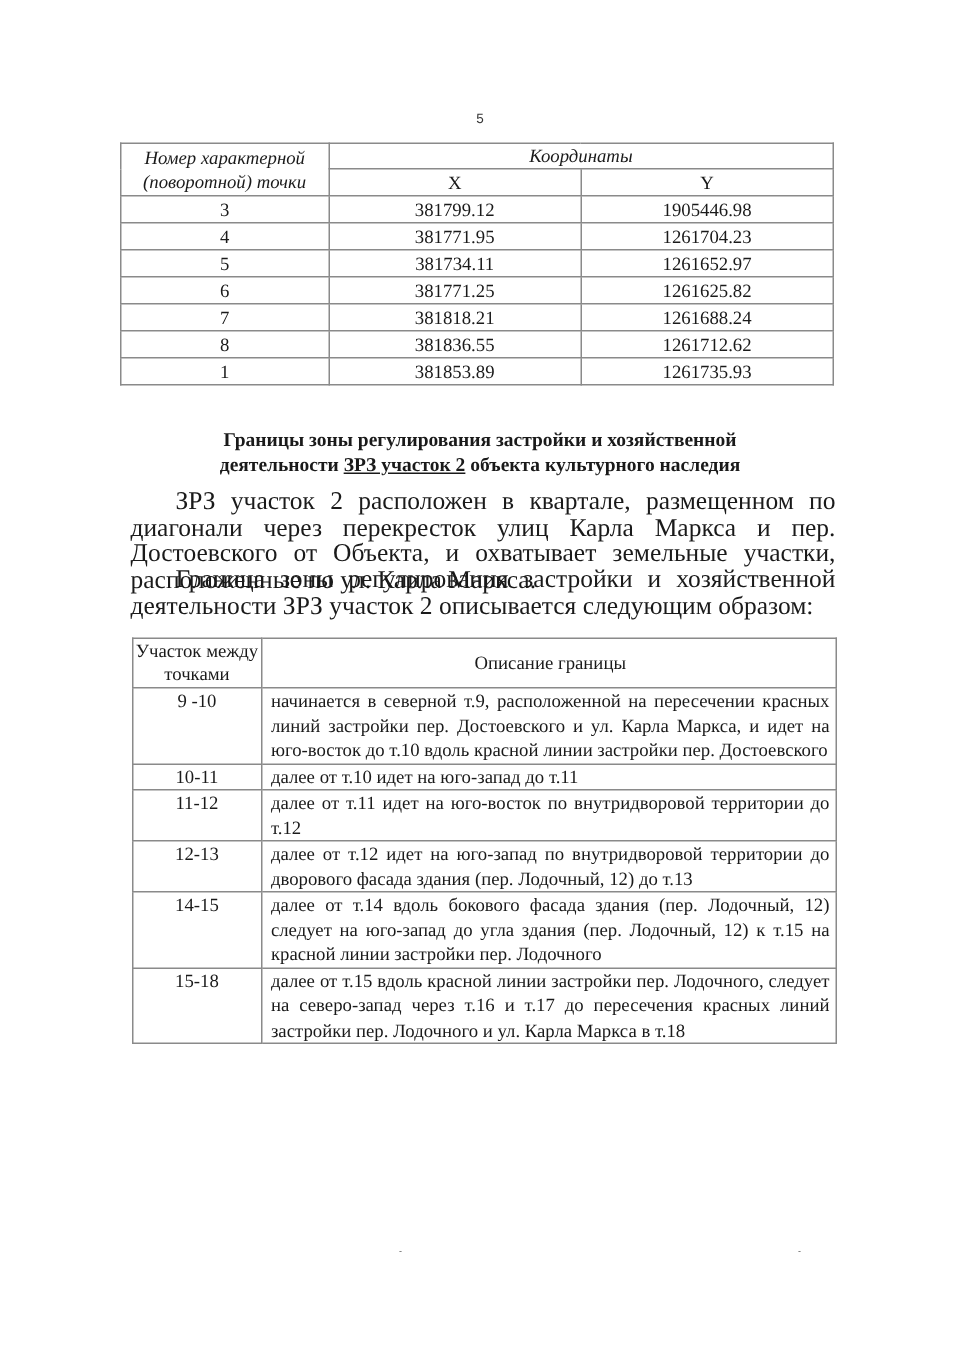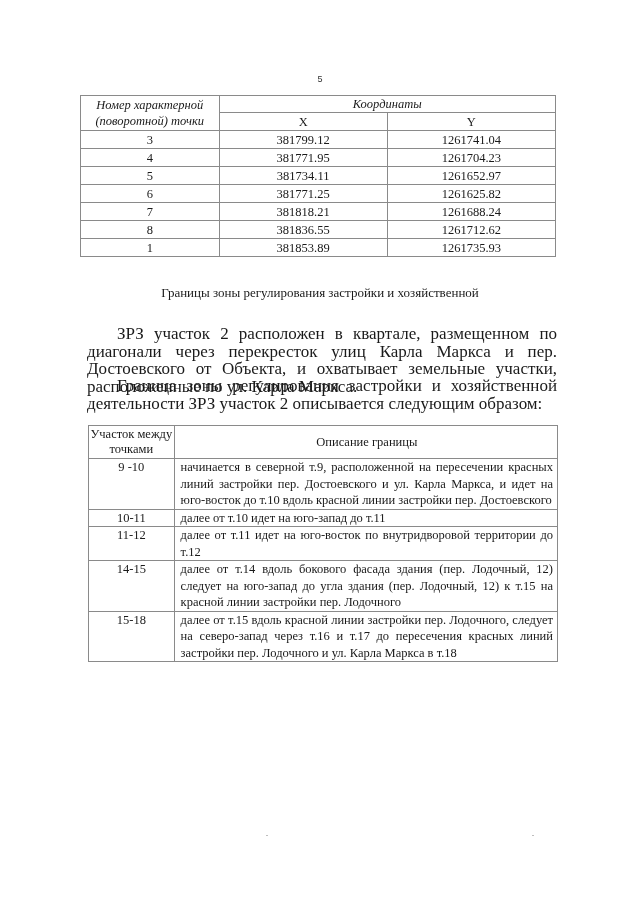--- a/index.html
+++ b/index.html
@@ -9,21 +9,21 @@
               font-family: "Liberation Sans", sans-serif; font-size: 9px; color: #333; }
   table { border-collapse: collapse; position: absolute; }
   td, th { font-weight: normal; padding: 0; }
   #coords { left: 80px; top: 95px; width: 476px; font-size: 12.5px; }
   #coords td { border: 1px solid #8a8a8a; text-align: center; height: 17px; line-height: 16px; }
   #coords .c0 { width: 138px; }
   #coords .c1 { width: 168px; }
   #coords .c2 { width: 168px; }
   #coords .head1 td { height: 16px; font-style: italic; }
   .heading { position: absolute; left: 80px; width: 480px; top: 284px;
-             text-align: center; font-weight: normal; font-size: 13px; line-height: 17px; }
+             text-align: center; font-weight: bold; font-size: 13px; line-height: 17px; }
   .heading u { text-decoration: underline; }
   .para { position: absolute; left: 87px; width: 470px; font-size: 17px; line-height: 17.5px;
           text-align: justify; }
   .para .ind { display: inline-block; width: 30px; }
   #p1 { top: 325px; }
   #p2 { top: 377px; }
   #segments { left: 88px; top: 425px; width: 470px; font-size: 12.5px; }
   #segments td { border: 1px solid #8a8a8a; vertical-align: top; line-height: 16.5px; }
   #segments .sc0 { width: 86px; text-align: center; }
   #segments .sc1 { width: 382px; text-align: justify; padding: 0 4px 0 6px; }
@@ -43,21 +43,21 @@
     <td class="c0" rowspan="2">Номер характерной (поворотной) точки</td>
     <td colspan="2">Координаты</td>
   </tr>
   <tr>
     <td class="c1">X</td>
     <td class="c2">Y</td>
   </tr>
   <tr>
     <td>3</td>
     <td>381799.12</td>
-    <td>1261741.04</td>
+    <td>1905446.98</td>
   </tr>
   <tr>
     <td>4</td>
     <td>381771.95</td>
     <td>1261704.23</td>
   </tr>
   <tr>
     <td>5</td>
     <td>381734.11</td>
     <td>1261652.97</td>
@@ -80,20 +80,21 @@
   <tr>
     <td>1</td>
     <td>381853.89</td>
     <td>1261735.93</td>
   </tr>
 </tbody>
   </table>
 
 <div class="heading">
   <div>Границы зоны регулирования застройки и хозяйственной</div>
+  <div><span>деятельности </span><u>ЗРЗ участок 2</u><span> объекта культурного наследия</span></div>
 </div>
 
 <div class="para" id="p1"><span class="ind"></span><span>ЗРЗ участок 2 расположен в квартале, размещенном по диагонали через перекресток улиц Карла Маркса и пер. Достоевского от Объекта, и охватывает земельные участки, расположенные по ул. Карла Маркса.</span></div>
 <div class="para" id="p2"><span class="ind"></span><span>Граница зоны регулирования застройки и хозяйственной деятельности ЗРЗ участок 2 описывается следующим образом:</span></div>
 
 <table id="segments">
   <tbody>
       <tr class="hdr">
     <td class="sc0">Участок между точками</td>
     <td class="sc1" style="text-align:center">Описание границы</td>
@@ -104,20 +105,24 @@
   </tr>
   <tr>
     <td class="sc0">10-11</td>
     <td class="sc1">далее от т.10 идет на юго-запад до т.11</td>
   </tr>
   <tr>
     <td class="sc0">11-12</td>
     <td class="sc1">далее от т.11 идет на юго-восток по внутридворовой территории до т.12</td>
   </tr>
   <tr>
+    <td class="sc0">12-13</td>
+    <td class="sc1">далее от т.12 идет на юго-запад по внутридворовой территории до дворового фасада здания (пер. Лодочный, 12) до т.13</td>
+  </tr>
+  <tr>
     <td class="sc0">14-15</td>
     <td class="sc1">далее от т.14 вдоль бокового фасада здания (пер. Лодочный, 12) следует на юго-запад до угла здания (пер. Лодочный, 12) к т.15 на красной линии застройки пер. Лодочного</td>
   </tr>
   <tr>
     <td class="sc0">15-18</td>
     <td class="sc1">далее от т.15 вдоль красной линии застройки пер. Лодочного, следует на северо-запад через т.16 и т.17 до пересечения красных линий застройки пер. Лодочного и ул. Карла Маркса в т.18</td>
   </tr>
 </tbody>
   </table>
 

